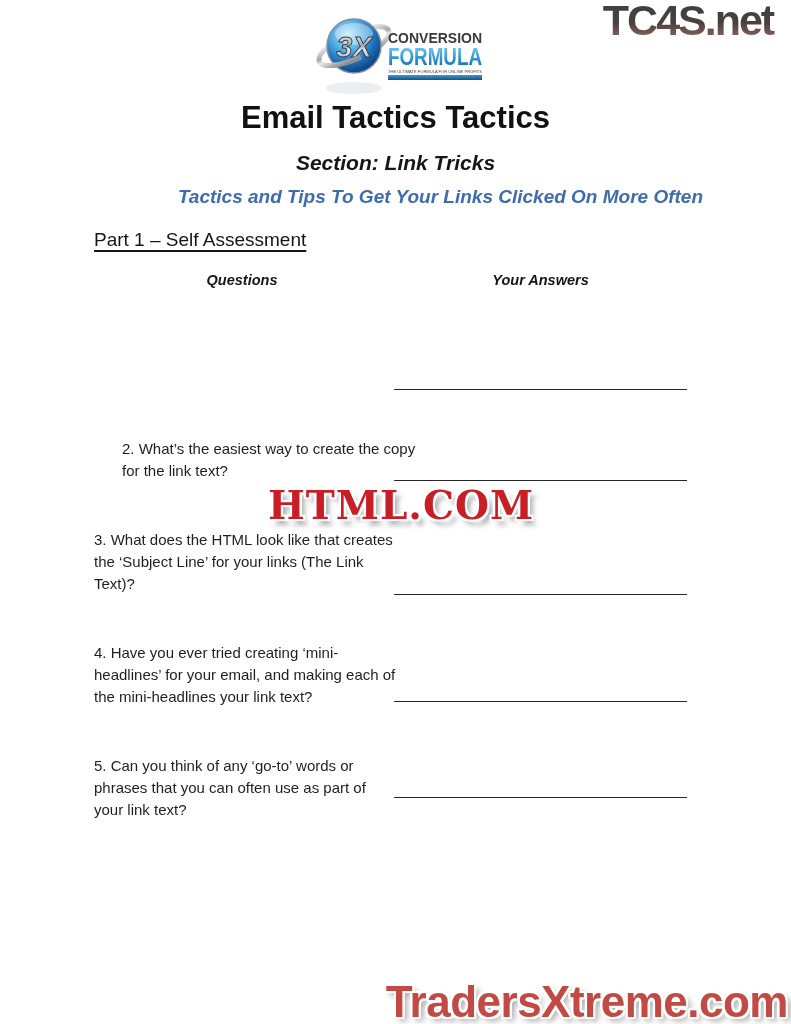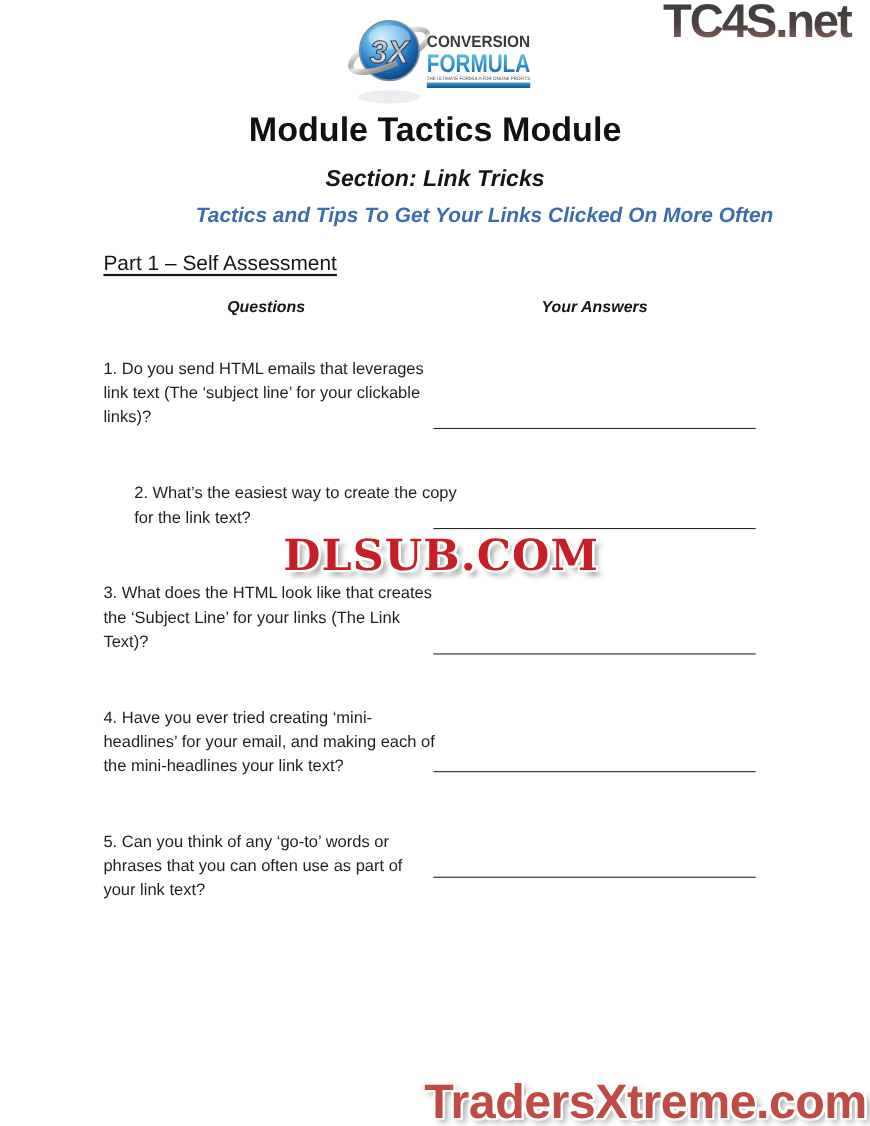--- a/index.html
+++ b/index.html
@@ -146,47 +146,44 @@
 
       <text x="74" y="39" font-family="Liberation Sans, sans-serif" font-size="15" font-weight="bold" fill="#3a3a3a" textLength="94" lengthAdjust="spacingAndGlyphs">CONVERSION</text>
       <text x="74" y="61" font-family="Liberation Sans, sans-serif" font-size="23" font-weight="bold" fill="url(#blueTextG)" textLength="94" lengthAdjust="spacingAndGlyphs">FORMULA</text>
       <text x="74" y="69" font-family="Liberation Sans, sans-serif" font-size="4.4" fill="#3f3f3f" textLength="94" lengthAdjust="spacingAndGlyphs">THE ULTIMATE FORMULA FOR ONLINE PROFITS</text>
       <rect x="74" y="71" width="94" height="5" fill="url(#barG)"></rect>
     </svg>
   </div>
 
   <div class="tc4s">TC4S.net</div>
 
-  <div class="doc-title">Module Tactics Module</div>
+  <div class="doc-title">Email Tactics Tactics</div>
   <div class="section-heading">Section: Link Tricks</div>
   <div class="subtitle">Tactics and Tips To Get Your Links Clicked On More Often</div>
   <div class="part-heading">Part 1 – Self Assessment</div>
 
   <div class="col-header answers">Your Answers</div>
   <div class="col-header questions">Questions</div>
 
-  <div class="q-text q1">1. Do you send HTML emails that leverages
-link text (The ‘subject line’ for your clickable
-links)?</div>
   <div class="q-text q2">2. What’s the easiest way to create the copy
 for the link text?</div>
   <div class="q-text q3">3. What does the HTML look like that creates
 the ‘Subject Line’ for your links (The Link
 Text)?</div>
   <div class="q-text q4">4. Have you ever tried creating ‘mini-
 headlines’ for your email, and making each of
 the mini-headlines your link text?</div>
   <div class="q-text q5">5. Can you think of any ‘go-to’ words or
 phrases that you can often use as part of
 your link text?</div>
 
   <div class="answer-line a1"></div>
   <div class="answer-line a2"></div>
   <div class="answer-line a3"></div>
   <div class="answer-line a4"></div>
   <div class="answer-line a5"></div>
 
-  <div class="dlsub">DLSUB.COM</div>
+  <div class="dlsub">HTML.COM</div>
 
 
   <div class="tradersxtreme">TradersXtreme.com</div>
 
 </div>
 
 </body></html>

